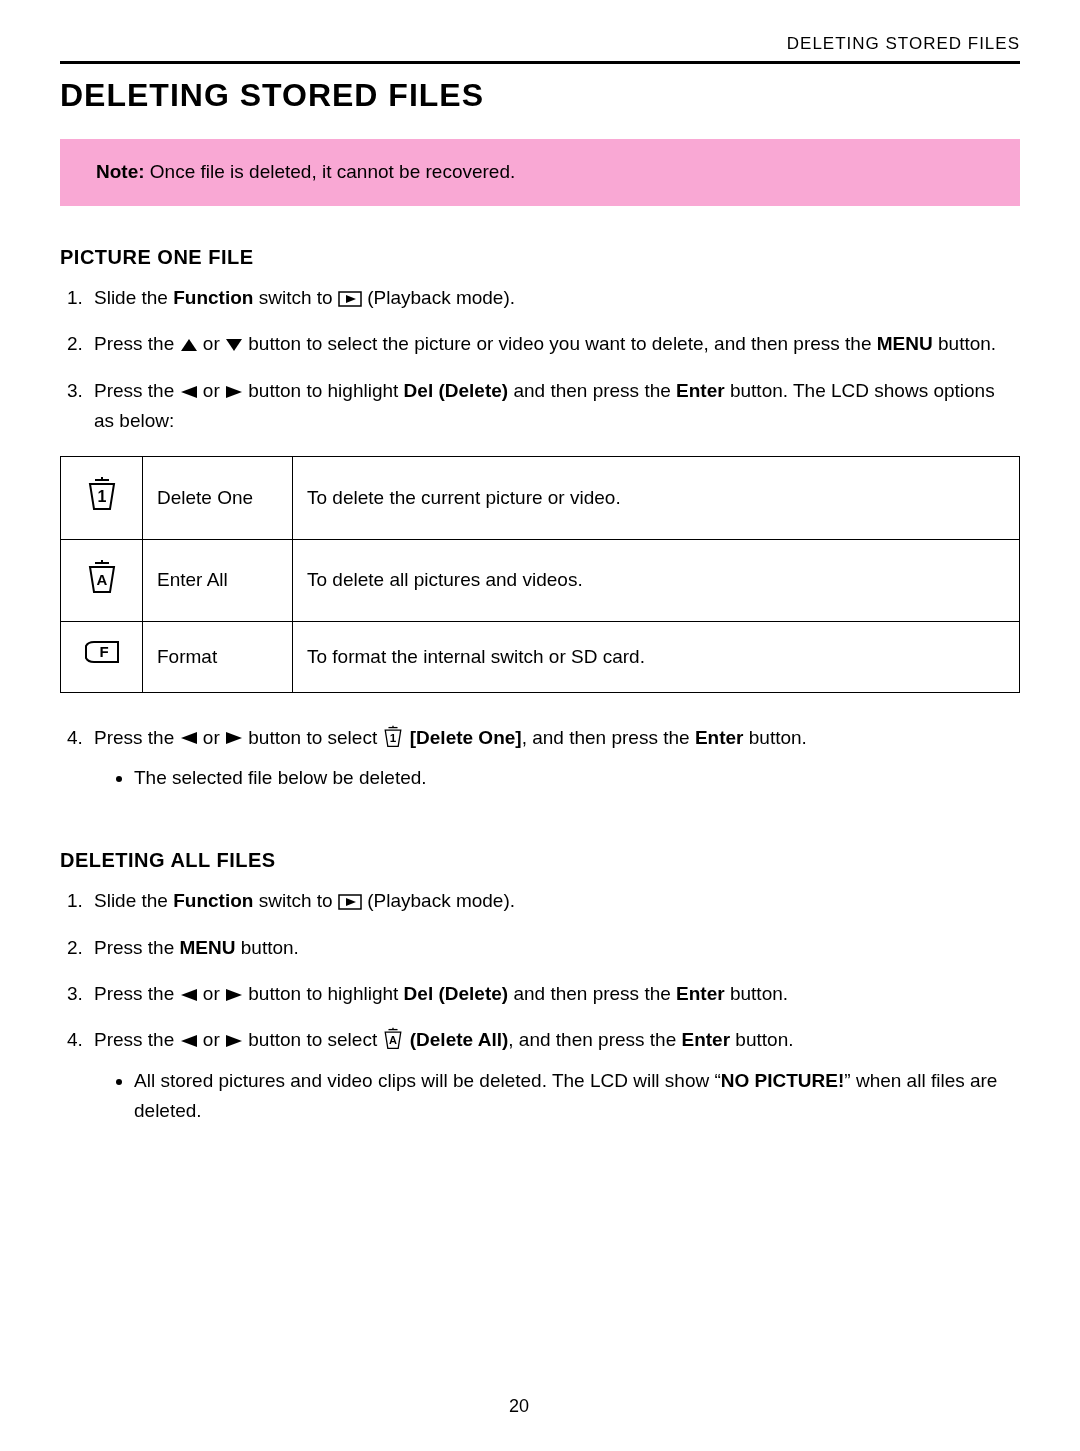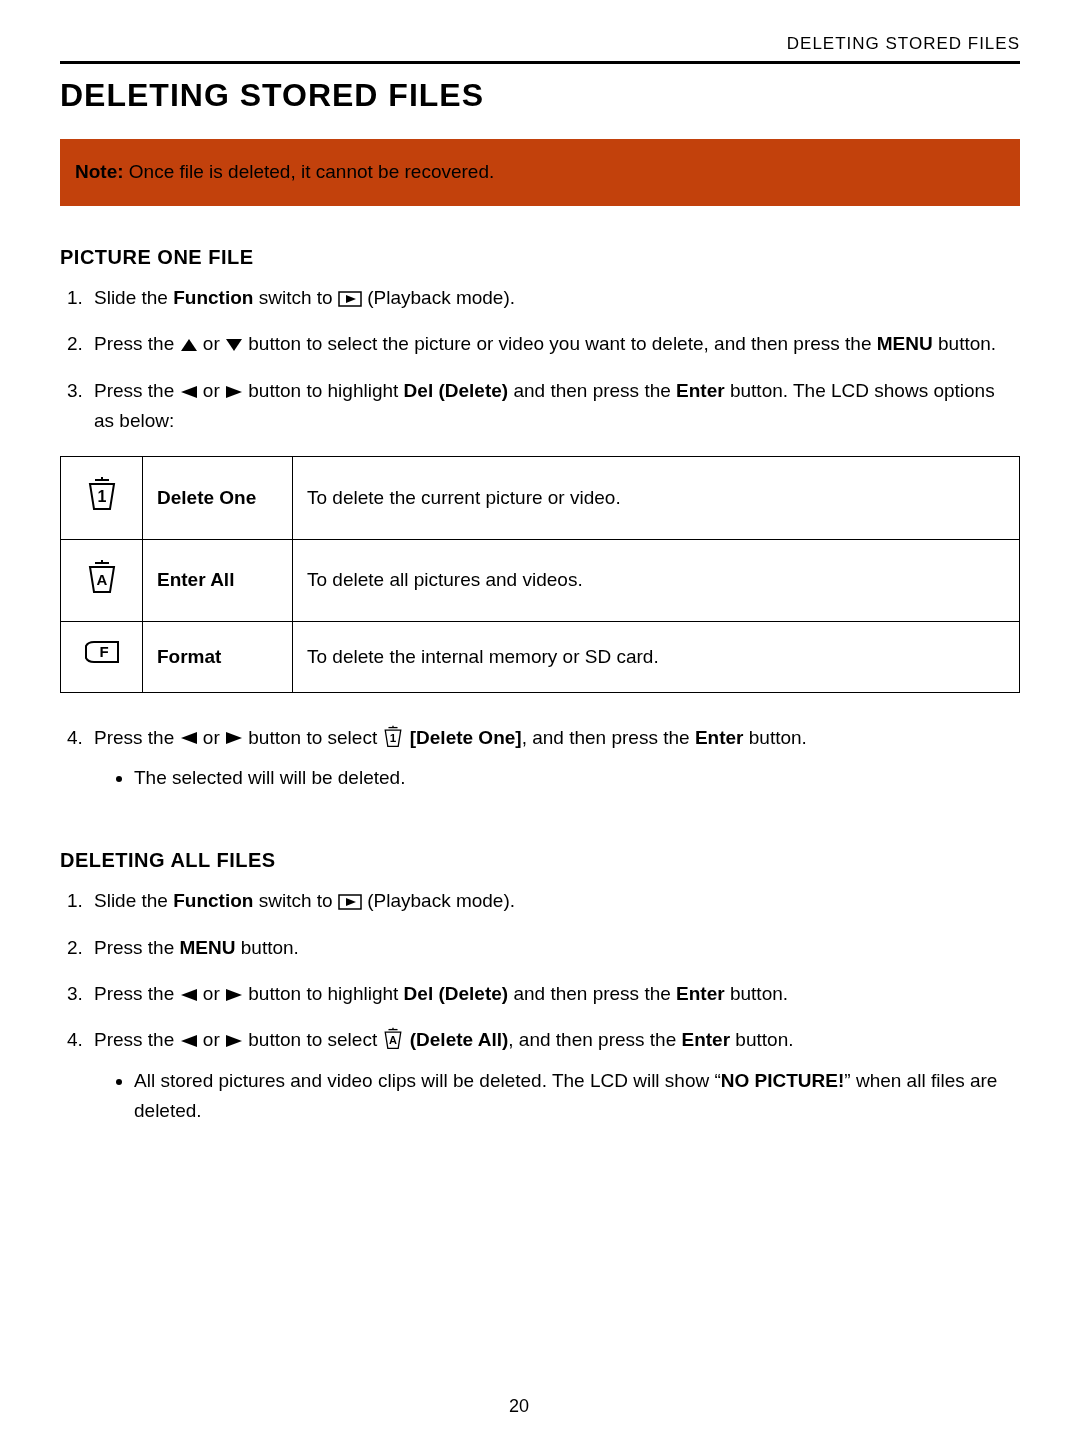--- a/index.html
+++ b/index.html
@@ -25,22 +25,22 @@
       border-bottom: 3px solid #000;
     }
     h1.main-title {
       font-size: 32px;
       font-weight: bold;
       letter-spacing: 1px;
       margin: 6px 0 18px 0;
       text-align: left;
     }
     .note-box {
-      background: #c2410c;
-      padding: 18px 15px;
+      background: #f9a8d4;
+      padding: 18px 36px;
       margin-bottom: 35px;
     }
     h2.section-title {
       font-size: 20px;
       font-weight: bold;
       letter-spacing: 0.5px;
       margin-bottom: 10px;
     }
     ol {
       list-style: decimal;
@@ -69,21 +69,21 @@
       border-collapse: collapse;
       width: 100%;
       margin: 20px 0 30px 0;
     }
     table.options td {
       border: 1.5px solid #000;
       padding: 18px 14px;
       vertical-align: middle;
     }
     table.options td.col-icon { width: 82px; text-align: center; }
-    table.options td.col-name { width: 150px; font-weight: bold; }
+    table.options td.col-name { width: 150px; font-weight: normal; }
     table.options td.col-desc { }
     .page-number {
       position: absolute;
       bottom: 30px;
       left: 0;
       width: 1038px;
       text-align: center;
       font-size: 18px;
     }
     .section2 {
@@ -163,21 +163,21 @@
     <td class="col-desc">To delete all pictures and videos.</td>
   </tr>
   <tr>
     <td class="col-icon">
       <svg width="36" height="24" viewBox="0 0 36 24">
         <path d="M 2 6 Q 4 2 10 2 L 34 2 L 34 22 L 10 22 Q 4 22 2 18 Z" fill="none" stroke="#000" stroke-width="2"></path>
         <text x="20" y="17" font-size="15" font-weight="bold" text-anchor="middle" fill="#000" font-family="Arial">F</text>
       </svg>
     </td>
     <td class="col-name">Format</td>
-    <td class="col-desc">To delete the internal memory or SD card.</td>
+    <td class="col-desc">To format the internal switch or SD card.</td>
   </tr>
 </tbody>
   </table>
 
 <ol start="4">
   <li>
     <span>Press the </span>
     <svg class="icon-inline arrow-tri" width="18" height="14" viewBox="0 0 18 14">
         <polygon points="17,1 17,13 1,7" fill="#000"></polygon>
       </svg>
@@ -187,21 +187,21 @@
       </svg>
     <span> button to select </span>
     <svg class="icon-inline" width="22" height="24" viewBox="0 0 34 36" style="vertical-align:text-bottom;">
       <line x1="10" y1="5" x2="24" y2="5" stroke="#000" stroke-width="2"></line>
       <line x1="17" y1="2" x2="17" y2="5" stroke="#000" stroke-width="2"></line>
       <polygon points="5,9 29,9 25,34 9,34" fill="none" stroke="#000" stroke-width="2"></polygon>
       <text x="17" y="28" font-size="18" font-weight="bold" text-anchor="middle" fill="#000" font-family="Arial">1</text>
     </svg>
     <span class="bold"> [Delete One]</span><span>, and then press the </span><span class="bold">Enter</span><span> button.</span>
     <ul>
-      <li>The selected will will be deleted.</li>
+      <li>The selected file below be deleted.</li>
     </ul>
   </li>
 </ol>
 
 <div class="section2">
 <h2 class="section-title">DELETING ALL FILES</h2>
 
 <ol>
   <li>
     <span>Slide the </span><span class="bold">Function</span><span> switch to </span>

